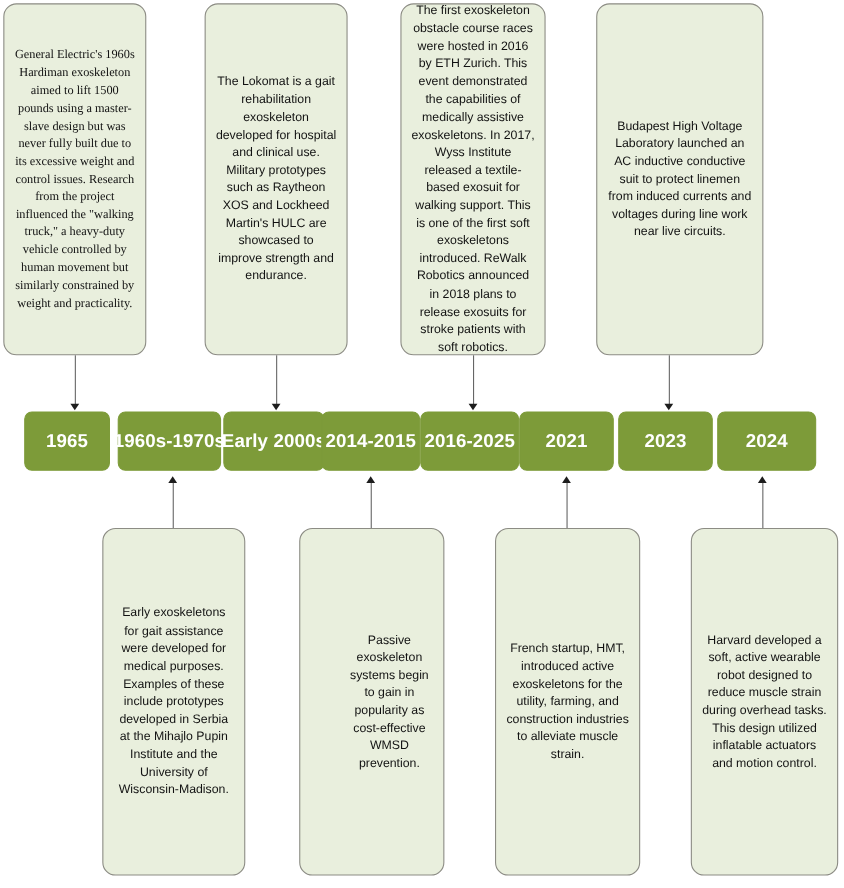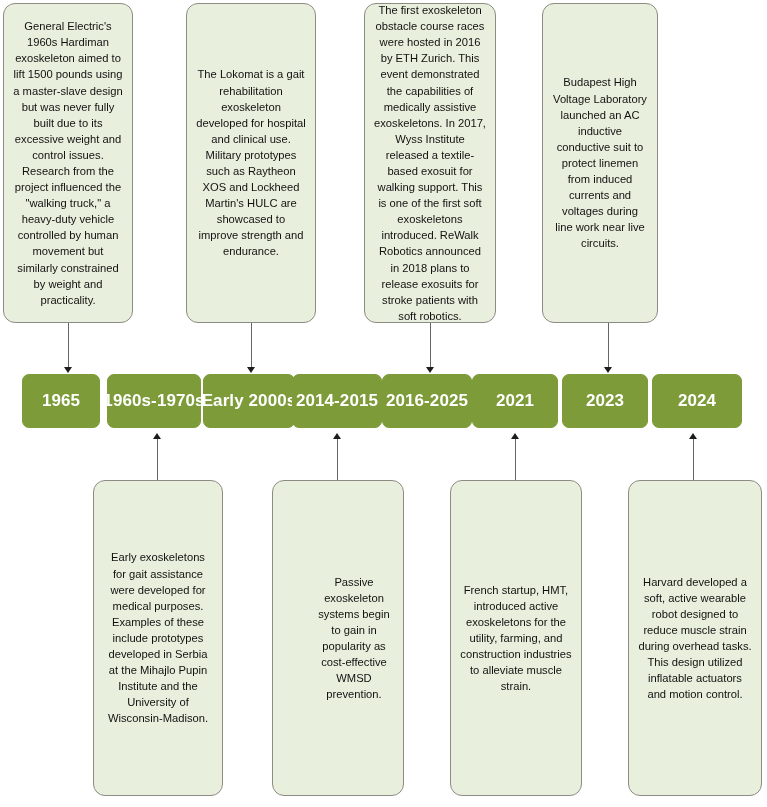--- a/index.html
+++ b/index.html
@@ -81,34 +81,34 @@
     border-right: 4px solid transparent;
   }
   .arrow.down { border-top: 6px solid #1d1d1d; }
   .arrow.up   { border-bottom: 6px solid #1d1d1d; }
 </style>
 </head>
 <body>
 
 <div id="canvas">
 
-  <div class="note-card top" style="left:3px; width:130px;">
+  <div class="note-card top" style="left:3px; width:130px;font-family:Liberation Serif, serif;">
     <div class="note-text">General Electric's 1960s Hardiman exoskeleton aimed to lift 1500 pounds using a master-slave design but was never fully built due to its excessive weight and control issues. Research from the project influenced the "walking truck," a heavy-duty vehicle controlled by human movement but similarly constrained by weight and practicality.</div>
   </div>
 
   <div class="note-card top" style="left:186px; width:130px;">
     <div class="note-text">The Lokomat is a gait rehabilitation exoskeleton developed for hospital and clinical use.
 Military prototypes such as Raytheon XOS and Lockheed Martin's HULC are showcased to improve strength and endurance.</div>
   </div>
 
   <div class="note-card top" style="left:364px; width:132px;">
     <div class="note-text">The first exoskeleton obstacle course races were hosted in 2016 by ETH Zurich. This event demonstrated the capabilities of medically assistive exoskeletons. In 2017, Wyss Institute released a textile-based exosuit for walking support. This is one of the first soft exoskeletons introduced. ReWalk Robotics announced in 2018 plans to release exosuits for stroke patients with soft robotics.</div>
   </div>
 
-  <div class="note-card top" style="left:542px; width:116px;">
+  <div class="note-card top" style="left:542px; width:152px;">
     <div class="note-text">Budapest High Voltage Laboratory launched an AC inductive conductive suit to protect linemen from induced currents and voltages during line work near live circuits.</div>
   </div>
 
   <div class="connector" style="left:68px;  top:323px; height:45px;"></div>
   <div class="arrow down" style="left:64px; top:367px;"></div>
 
   <div class="connector" style="left:251px; top:323px; height:45px;"></div>
   <div class="arrow down" style="left:247px; top:367px;"></div>
 
   <div class="connector" style="left:430px; top:323px; height:45px;"></div>

